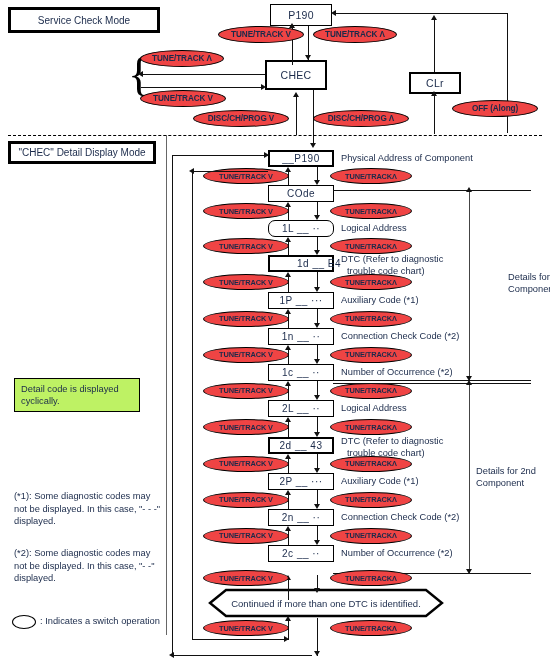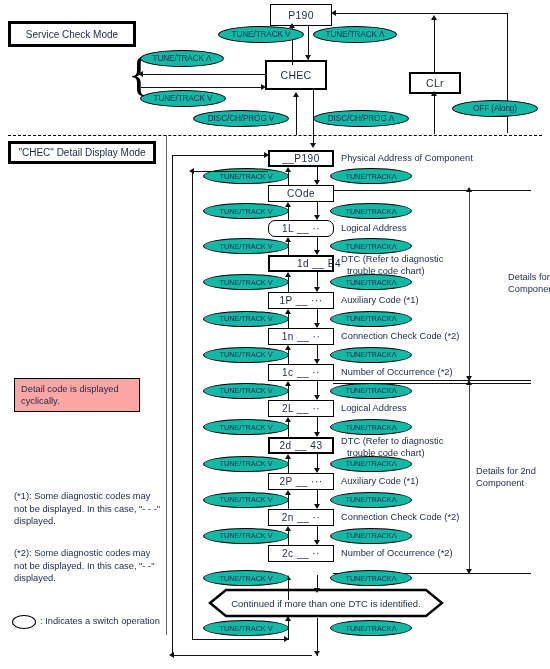--- a/index.html
+++ b/index.html
@@ -43,44 +43,45 @@
     white-space: nowrap;
     letter-spacing: .3px;
   }
   .sbox.thick { border-width: 2.5px; }
   .sbox.code { font-size: 10px; letter-spacing: .5px; }
 
   
   .ell {
     border: 1.2px solid #000;
     border-radius: 50%;
-    background: #14b8a6;
+    background: #ef4444;
     display: flex;
     align-items: center;
     justify-content: center;
     font-size: 7.4px;
     color: #1a2a4a;
     box-sizing: border-box;
     white-space: nowrap;
     letter-spacing: -0.1px;
+    font-weight: bold;
   }
   .ell.big { font-size: 8.2px; }
 
   
   .txt {
     font-size: 9.3px;
     color: #1a2a4a;
     white-space: nowrap;
     line-height: 11.5px;
   }
 
   
   .note-box {
     border: 1px solid #000;
-    background: #fca5a5;
+    background: #bef264;
     font-size: 9.3px;
     color: #1a2a4a;
     line-height: 12px;
     padding: 4px 6px;
     box-sizing: border-box;
   }
   .note-plain {
     font-size: 9.3px;
     color: #1a2a4a;
     line-height: 12.5px;
@@ -114,21 +115,21 @@
 
   .brace { font-size: 46px; color: #000; font-family: "Liberation Serif", serif; line-height: 1; }
 
   .hexwrap { position: absolute; }
 </style>
 </head>
 <body>
 
 <div id="root">
 
-  <div class="hdr-box abs" style="left:8px; top:21px; width:128px; height:26px;text-align:right;">
+  <div class="hdr-box abs" style="left:8px; top:7px; width:152px; height:26px;text-align:right;">
     <span>Service Check Mode</span>
   </div>
 
   <div class="hdr-box abs" style="left:8px; top:141px; width:148px; height:23px;">
     <span>"CHEC" Detail Display Mode</span>
   </div>
 
   <div class="sbox abs" style="left:270px; top:4px; width:62px; height:22px;">
     <span>P190</span>
   </div>

